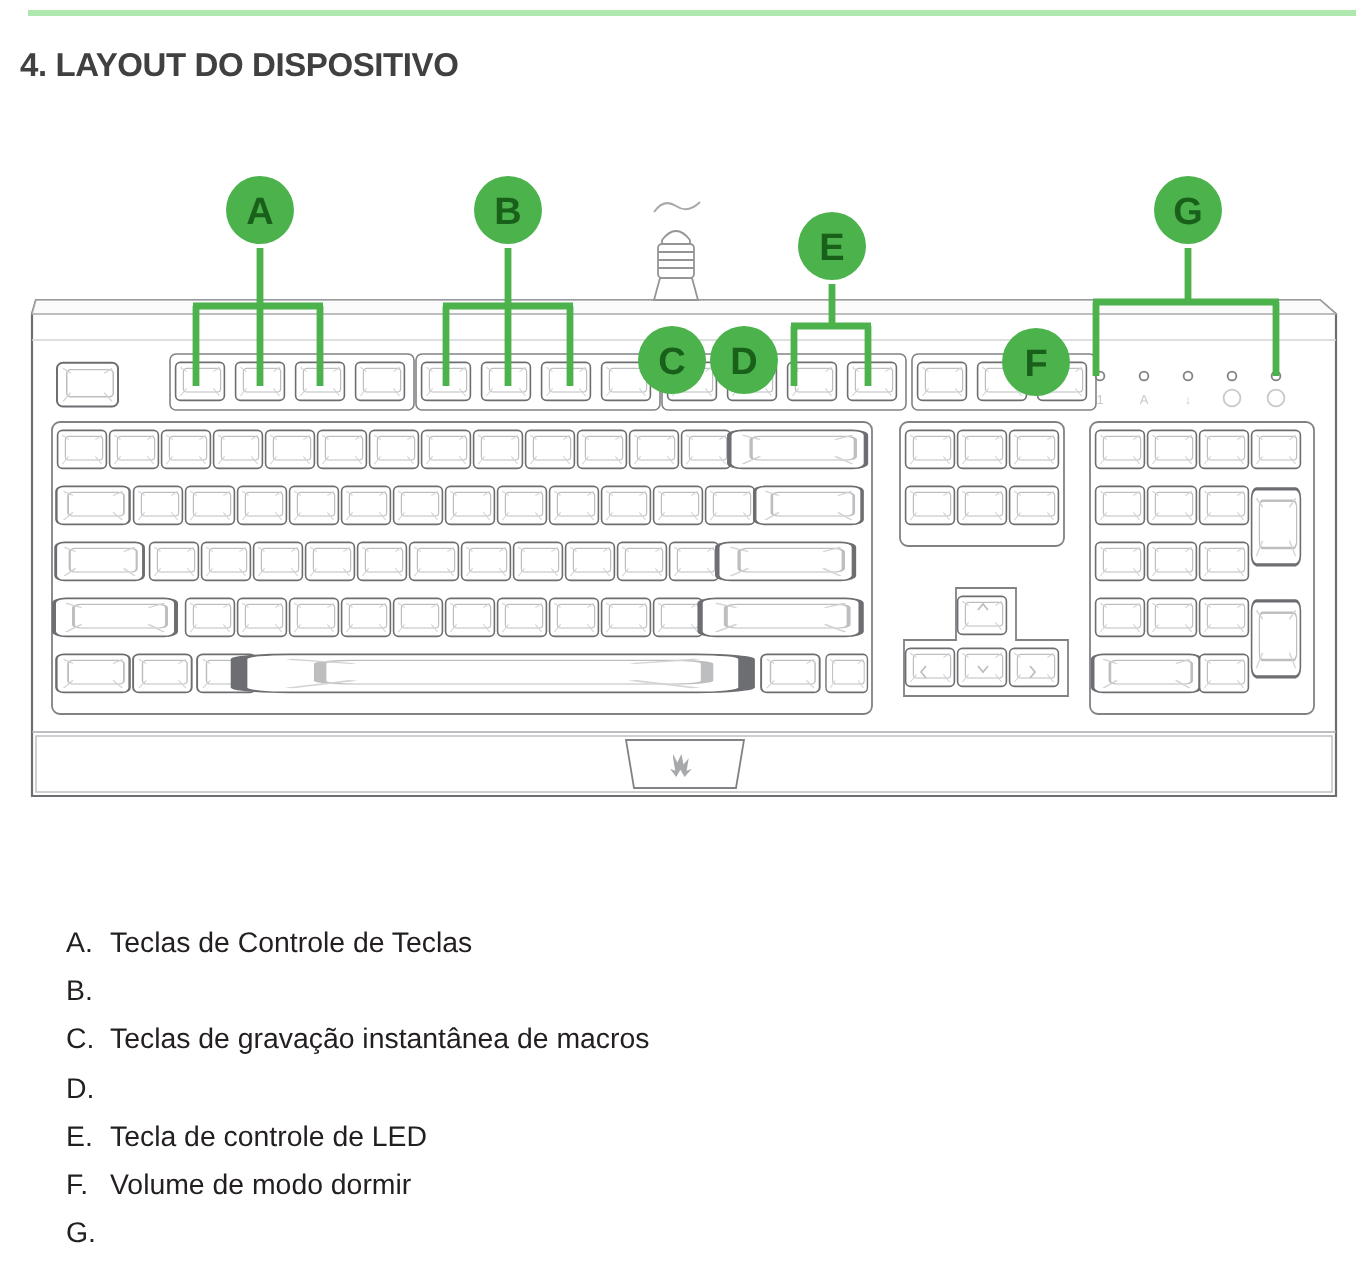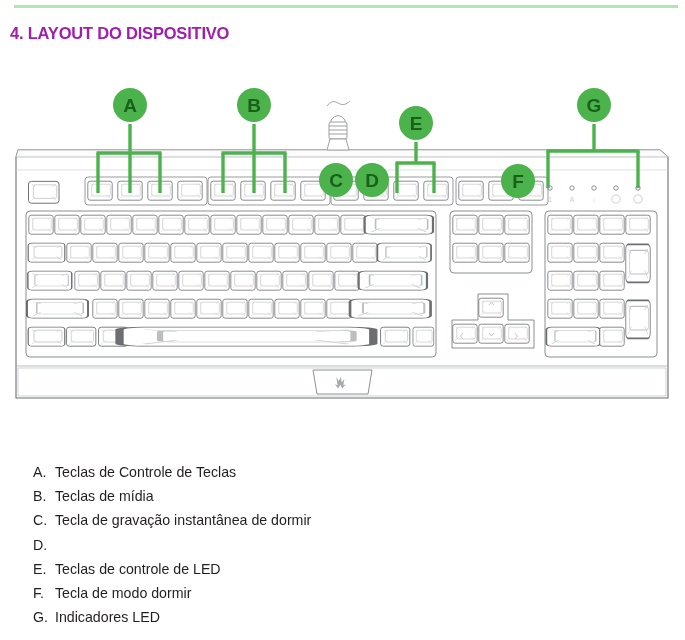--- a/index.html
+++ b/index.html
@@ -28,21 +28,21 @@
   }
 
   
   #page-title {
     position: absolute;
     left: 10px;
     top: 13px;
     font-size: 16.5px;
     font-weight: bold;
     letter-spacing: -0.2px;
-    color: #a21caf;
+    color: #404040;
     white-space: nowrap;
   }
 
   
   #diagram {
     position: absolute;
     left: 0;
     top: 78px;
     width: 685px;
     height: 352px;
@@ -558,34 +558,32 @@
 </svg>
 </div>
 
 <div id="legend">
   <div class="legend-row">
     <span class="legend-key">A.</span>
     <span class="legend-text">Teclas de Controle de Teclas</span>
   </div>
   <div class="legend-row">
     <span class="legend-key">B.</span>
-    <span class="legend-text">Teclas de mídia</span>
   </div>
   <div class="legend-row">
     <span class="legend-key">C.</span>
-    <span class="legend-text">Tecla de gravação instantânea de dormir</span>
+    <span class="legend-text">Teclas de gravação instantânea de macros</span>
   </div>
   <div class="legend-row">
     <span class="legend-key">D.</span>
   </div>
   <div class="legend-row">
     <span class="legend-key">E.</span>
-    <span class="legend-text">Teclas de controle de LED</span>
+    <span class="legend-text">Tecla de controle de LED</span>
   </div>
   <div class="legend-row">
     <span class="legend-key">F.</span>
-    <span class="legend-text">Tecla de modo dormir</span>
+    <span class="legend-text">Volume de modo dormir</span>
   </div>
   <div class="legend-row">
     <span class="legend-key">G.</span>
-    <span class="legend-text">Indicadores LED</span>
   </div>
 </div>
 
 </body></html>

